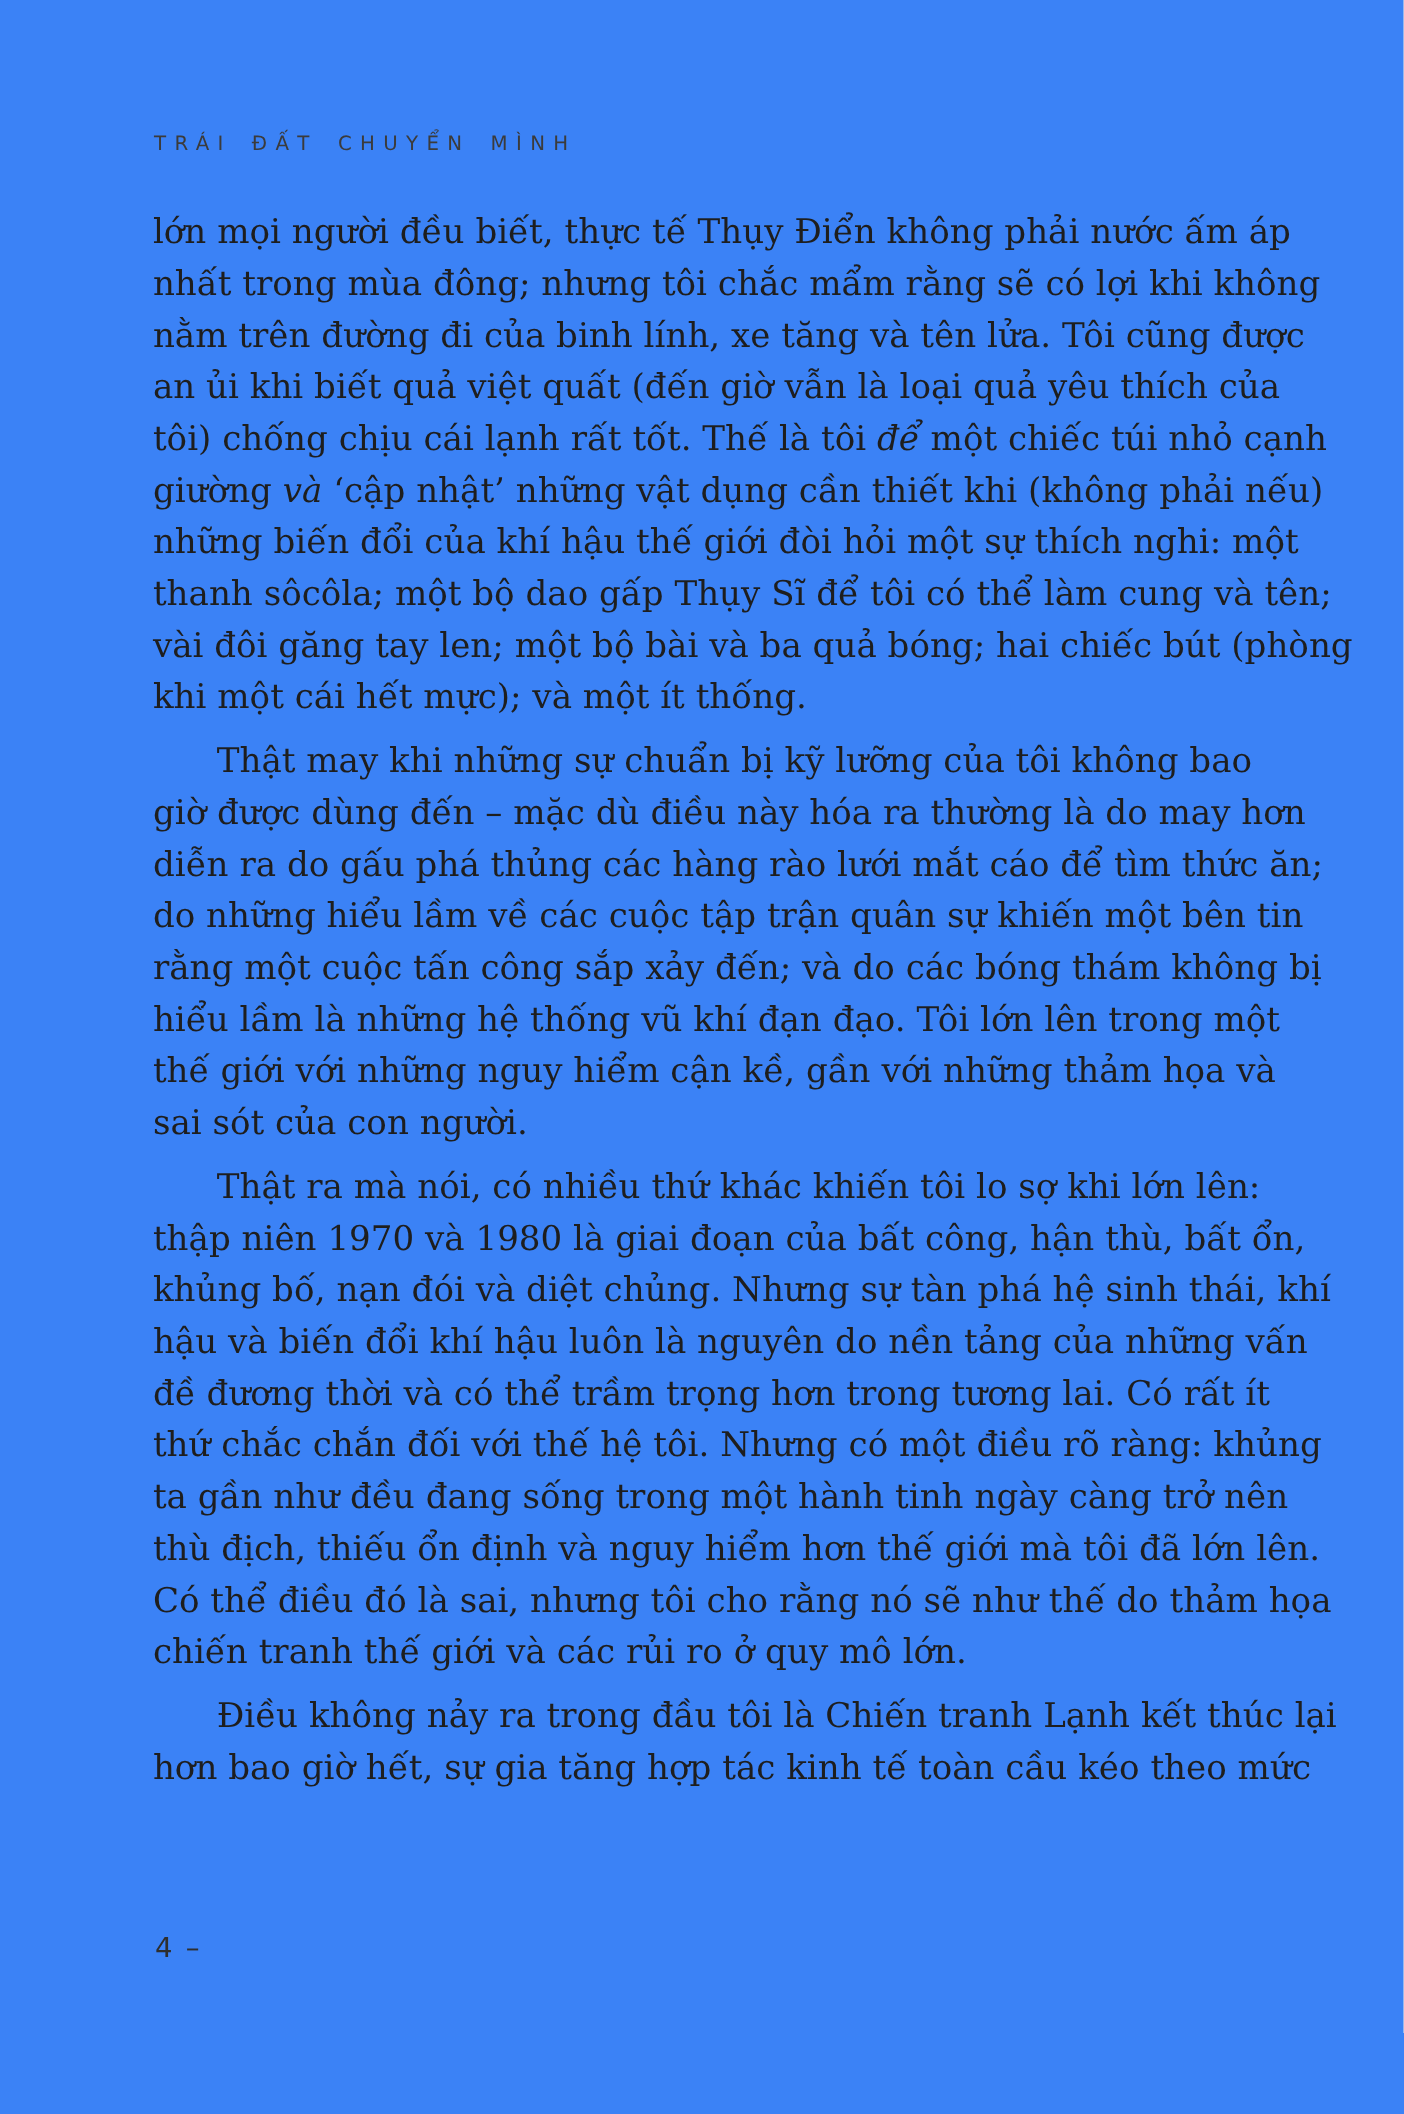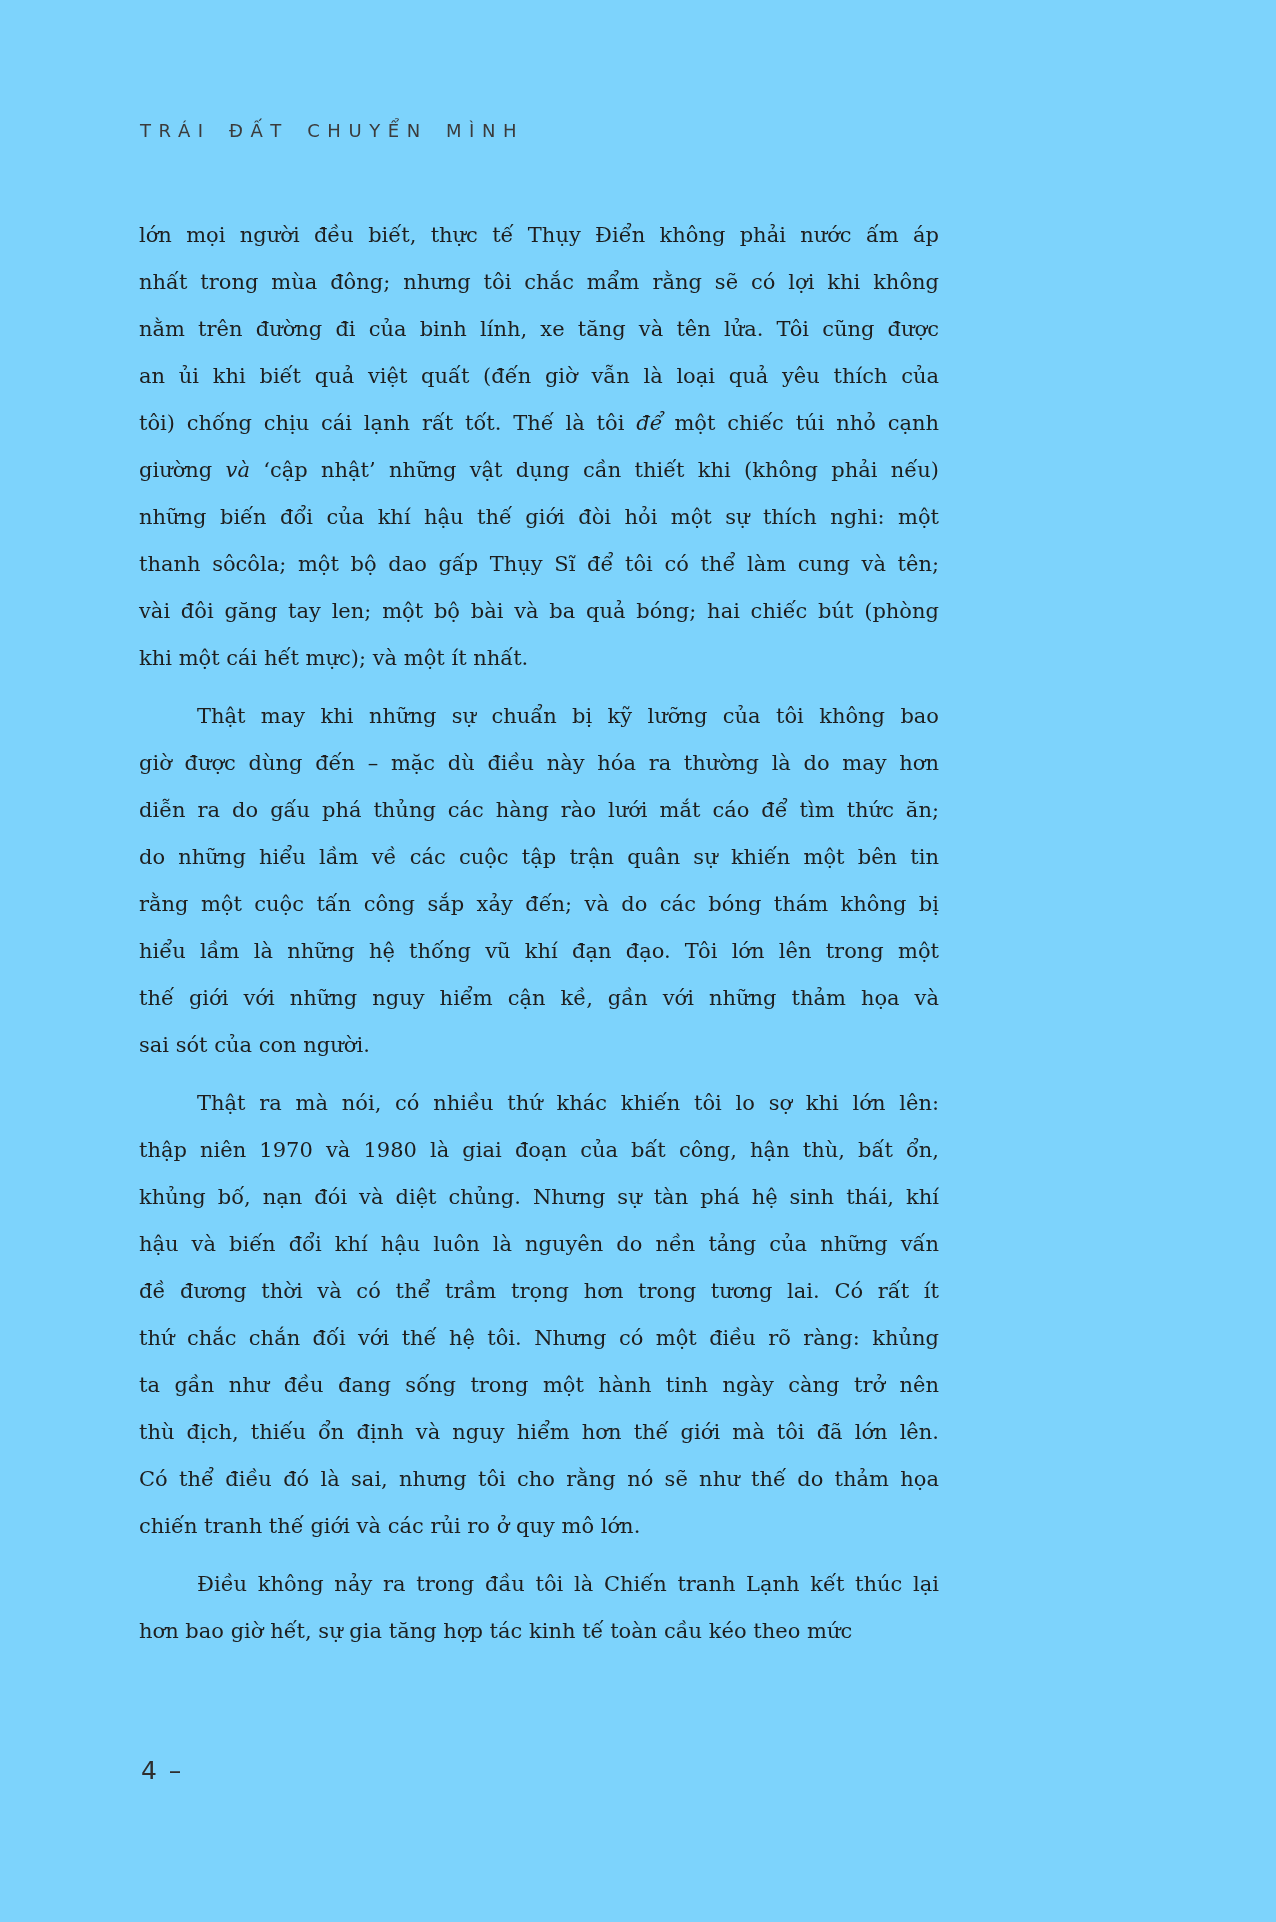--- a/index.html
+++ b/index.html
@@ -5,42 +5,42 @@
   html, body {
     margin: 0;
     padding: 0;
     background: #e8e8e8;
   }
   .page {
     position: relative;
     width: 1276px;
     height: 1922px;
     margin: 0 auto;
-    background: #7dd3fc;
+    background: #3b82f6;
     overflow: hidden;
   }
   .running-header {
     position: absolute;
     left: 140px;
     top: 120px;
     font-family: "DejaVu Sans", sans-serif;
     font-size: 18px;
     font-weight: 400;
     letter-spacing: 0.42em;
     word-spacing: 0.28em;
     color: #3b3b3b;
     white-space: nowrap;
   }
   .body-text {
     position: absolute;
     left: 139px;
-    top: 212px;
+    top: 188px;
     width: 800px;
     font-family: "DejaVu Serif", "Liberation Serif", serif;
-    font-size: 21px;
+    font-size: 31px;
     line-height: 47px;
     color: #1e1e1e;
   }
   .paragraph { margin: 0; }
   .paragraph + .paragraph { margin-top: 11px; }
   .paragraph.indent .line:first-child { text-indent: 58px; }
   .line {
     text-align: justify;
     text-align-last: justify;
     height: 47px;
@@ -70,21 +70,21 @@
       <div class="paragraph">
         <div class="line"><span>lớn mọi người đều biết, thực tế Thụy Điển không phải nước ấm áp</span></div>
         <div class="line"><span>nhất trong mùa đông; nhưng tôi chắc mẩm rằng sẽ có lợi khi không</span></div>
         <div class="line"><span>nằm trên đường đi của binh lính, xe tăng và tên lửa. Tôi cũng được</span></div>
         <div class="line"><span>an ủi khi biết quả việt quất (đến giờ vẫn là loại quả yêu thích của</span></div>
         <div class="line"><span>tôi) chống chịu cái lạnh rất tốt. Thế là tôi </span><span class="seg-italic">để</span><span> một chiếc túi nhỏ cạnh</span></div>
         <div class="line"><span>giường </span><span class="seg-italic">và</span><span> ‘cập nhật’ những vật dụng cần thiết khi (không phải nếu)</span></div>
         <div class="line"><span>những biến đổi của khí hậu thế giới đòi hỏi một sự thích nghi: một</span></div>
         <div class="line"><span>thanh sôcôla; một bộ dao gấp Thụy Sĩ để tôi có thể làm cung và tên;</span></div>
         <div class="line"><span>vài đôi găng tay len; một bộ bài và ba quả bóng; hai chiếc bút (phòng</span></div>
-        <div class="line last"><span>khi một cái hết mực); và một ít nhất.</span></div>
+        <div class="line last"><span>khi một cái hết mực); và một ít thống.</span></div>
       </div>
       <div class="paragraph indent">
         <div class="line"><span>Thật may khi những sự chuẩn bị kỹ lưỡng của tôi không bao</span></div>
         <div class="line"><span>giờ được dùng đến – mặc dù điều này hóa ra thường là do may hơn</span></div>
         <div class="line"><span>diễn ra do gấu phá thủng các hàng rào lưới mắt cáo để tìm thức ăn;</span></div>
         <div class="line"><span>do những hiểu lầm về các cuộc tập trận quân sự khiến một bên tin</span></div>
         <div class="line"><span>rằng một cuộc tấn công sắp xảy đến; và do các bóng thám không bị</span></div>
         <div class="line"><span>hiểu lầm là những hệ thống vũ khí đạn đạo. Tôi lớn lên trong một</span></div>
         <div class="line"><span>thế giới với những nguy hiểm cận kề, gần với những thảm họa và</span></div>
         <div class="line last"><span>sai sót của con người.</span></div>

